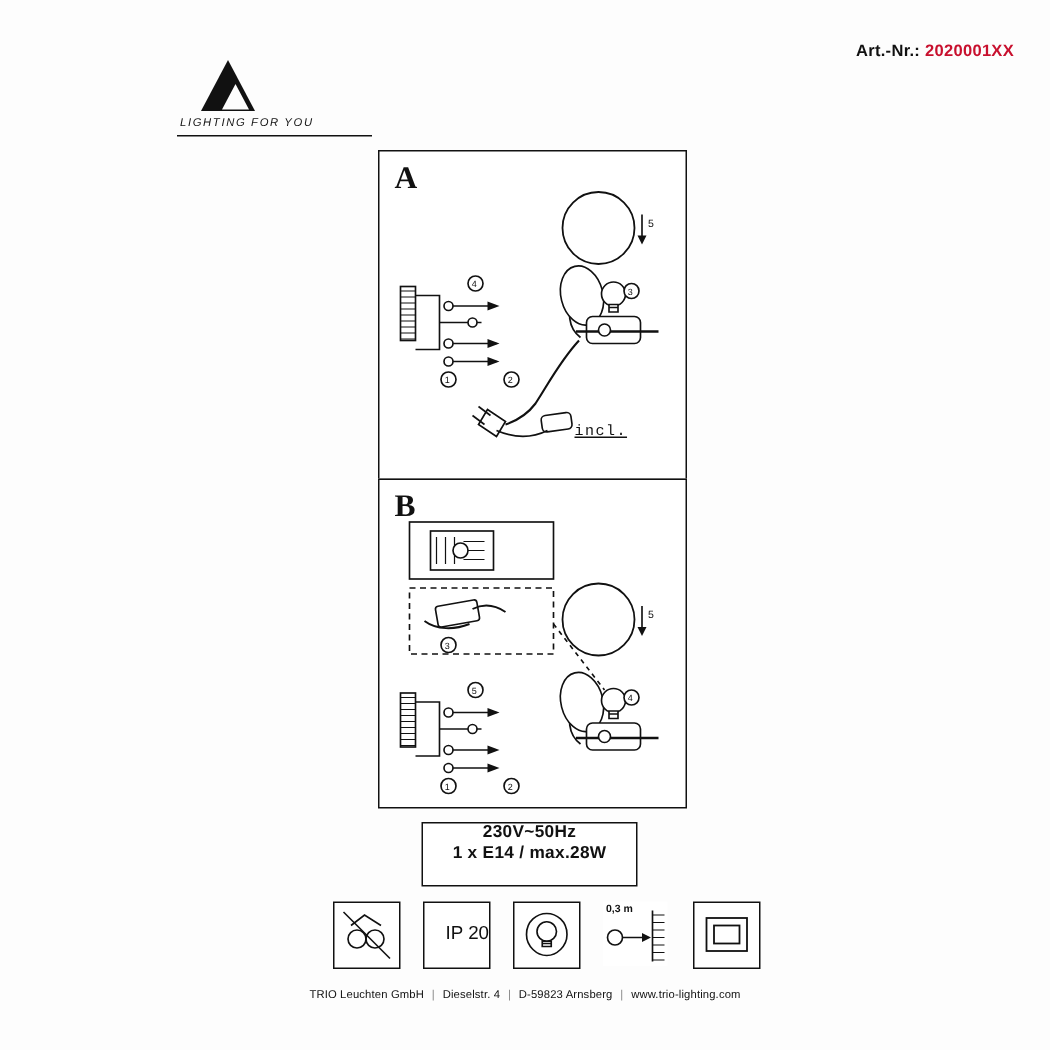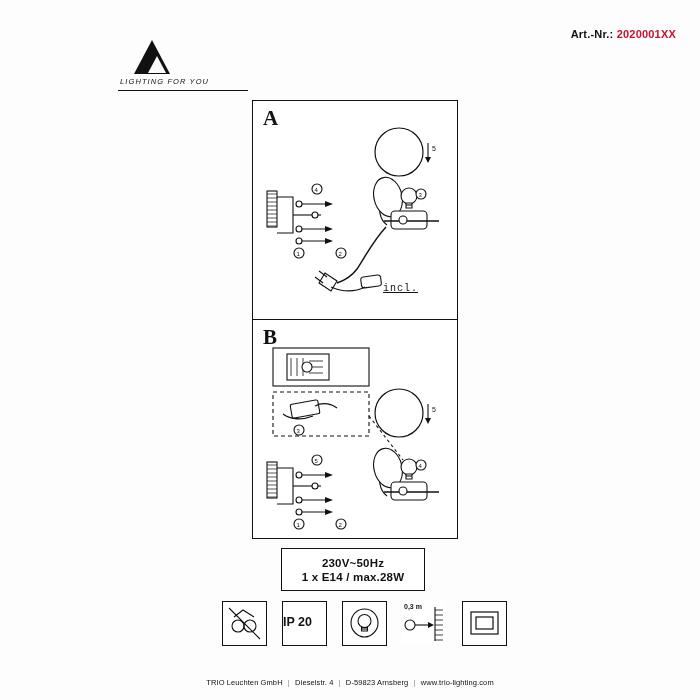--- a/index.html
+++ b/index.html
@@ -109,21 +109,21 @@
     position: absolute;
     left: 281px;
     top: 548px;
     width: 142px;
     height: 41px;
     border: 1.3px solid #111;
     background: #fff;
     display: flex;
     flex-direction: column;
     align-items: center;
-    justify-content: center;
+    justify-content: flex-start;
     gap: 2px;
   }
   #spec-box .line {
     font-size: 11.5px;
     font-weight: bold;
     letter-spacing: 0.2px;
   }
 
   
   .picto-row {
@@ -143,41 +143,40 @@
   }
   #picto-1 { left: 0; }
   #picto-2 { left: 60px; }
   #picto-3 { left: 120px; }
   #picto-4 { left: 180px; border: none; }
   #picto-5 { left: 240px; }
 
   .picto .ip-text {
     position: absolute;
     left: 0; right: 0; top: 13px;
-    text-align: left;
+    text-align: right;
     font-size: 12.5px;
-    font-weight: bold;
+    font-weight: normal;
   }
   .picto .dist-text {
     position: absolute;
     left: 2px; top: 2px;
     font-size: 7px;
     font-weight: bold;
   }
 
   
   .footer {
     position: absolute;
     left: 0; right: 0;
     top: 658px;
     text-align: center;
     font-size: 7.5px;
     color: #111;
     letter-spacing: 0.1px;
-    margin-top: 20px;
   }
   .footer .sep { color: #888; padding: 0 3px; }
 
   
   .art {
     position: absolute;
     left: 0; top: 0;
     width: 100%;
     height: 100%;
     pointer-events: none;

